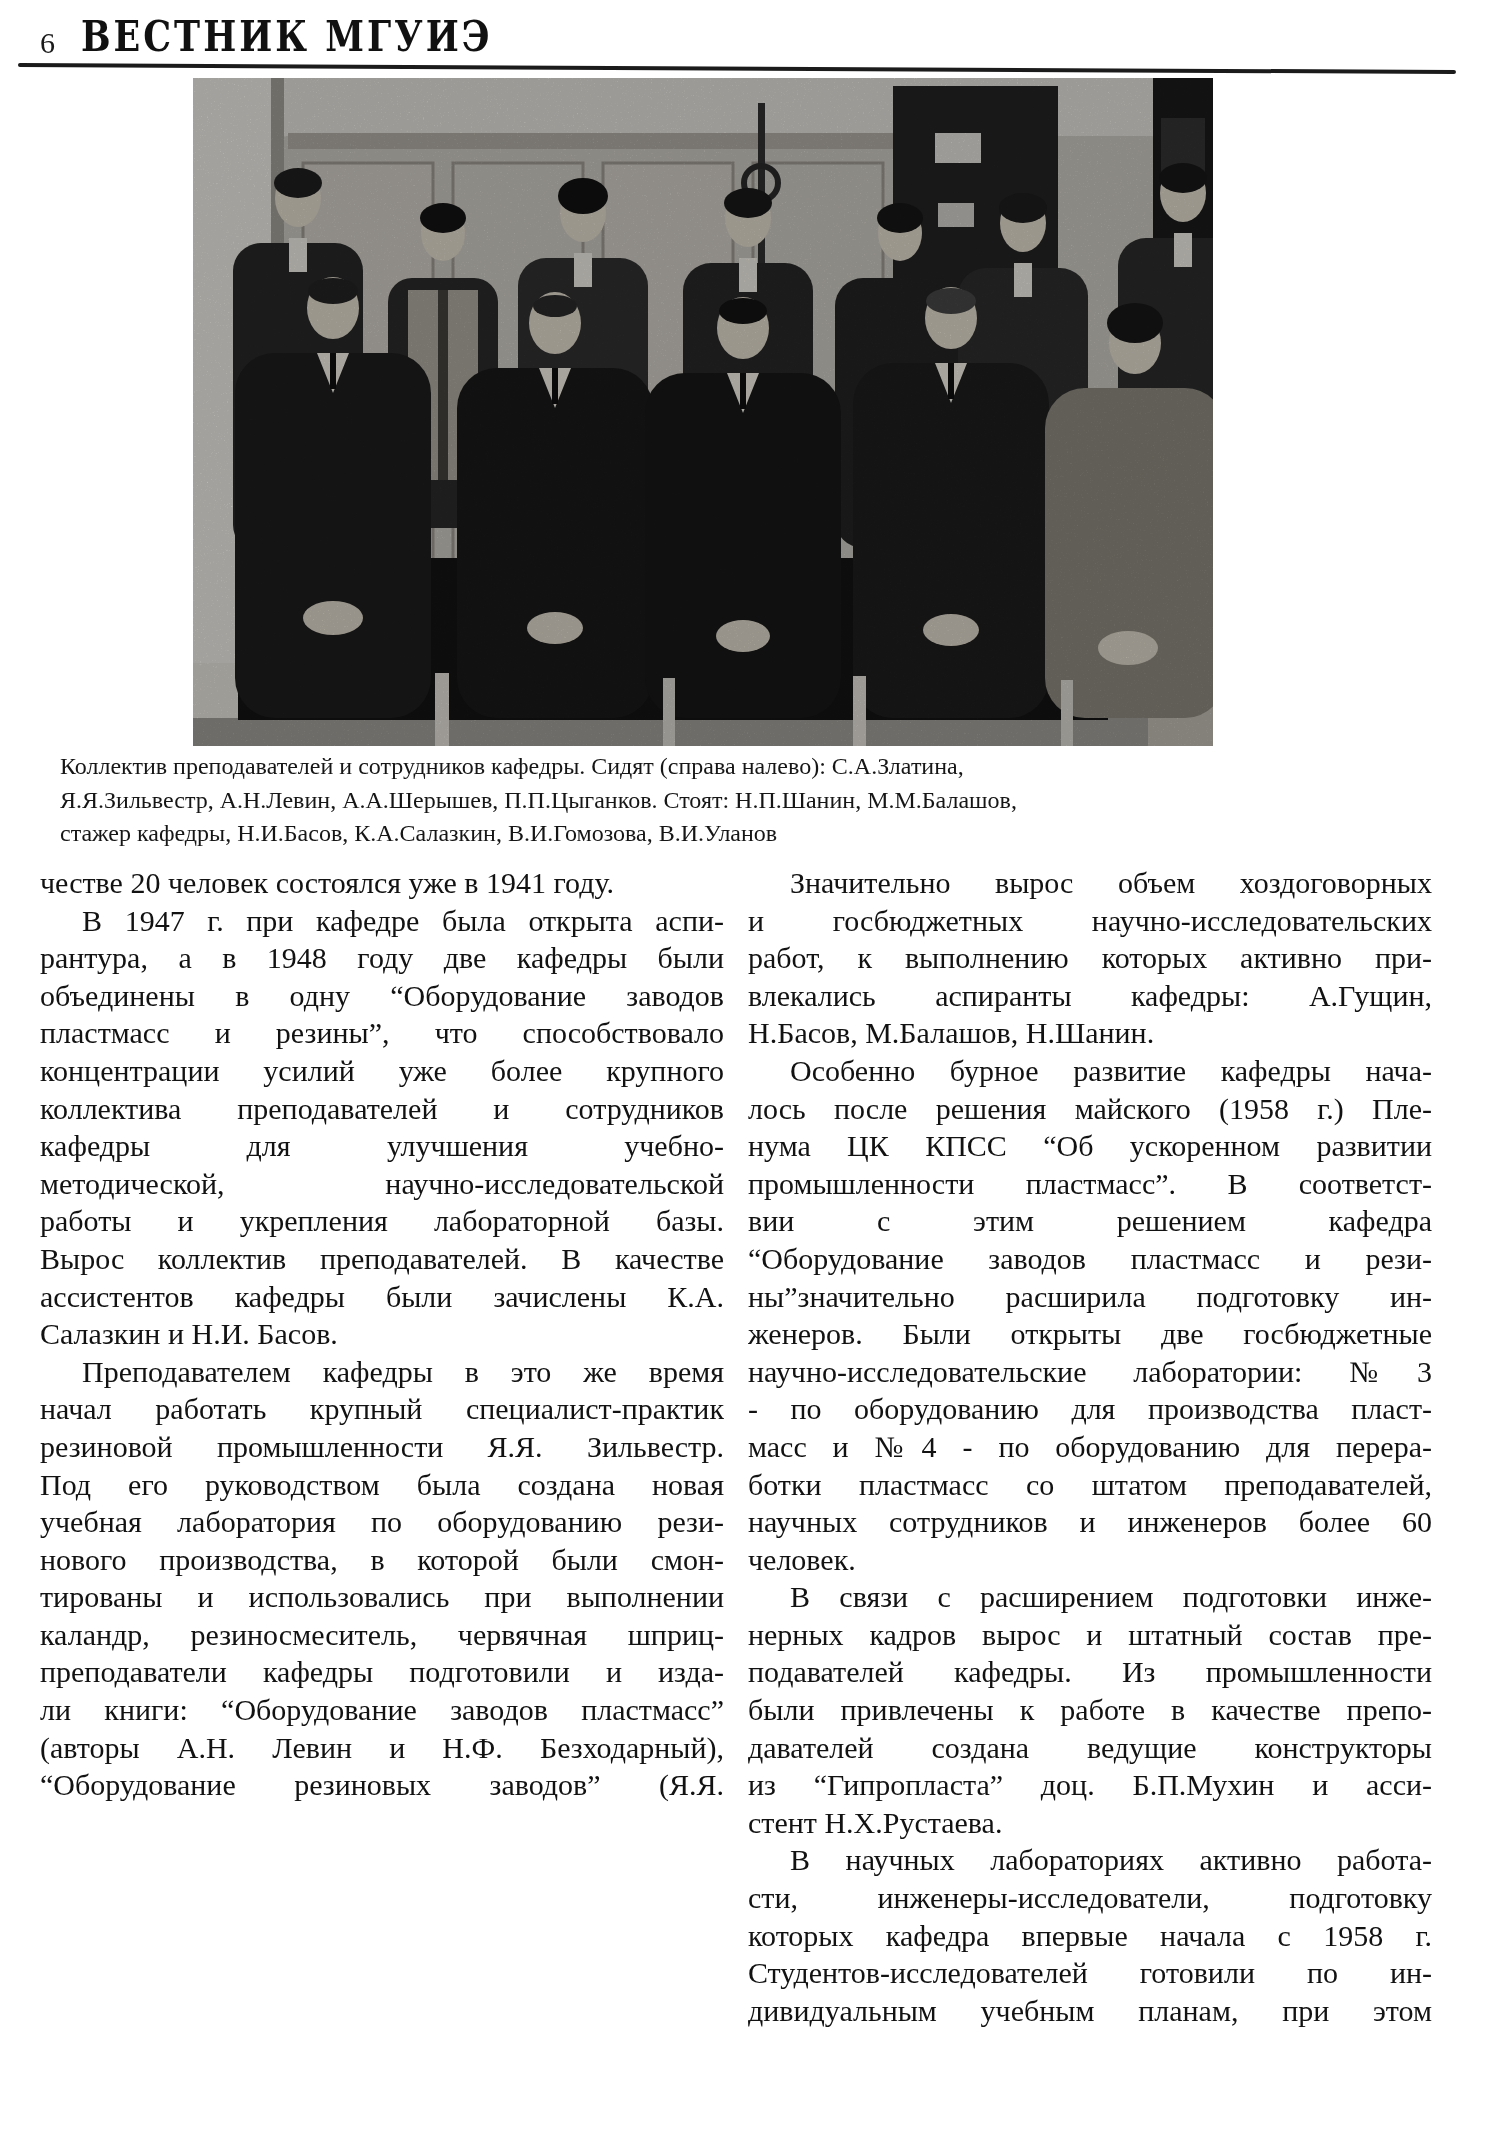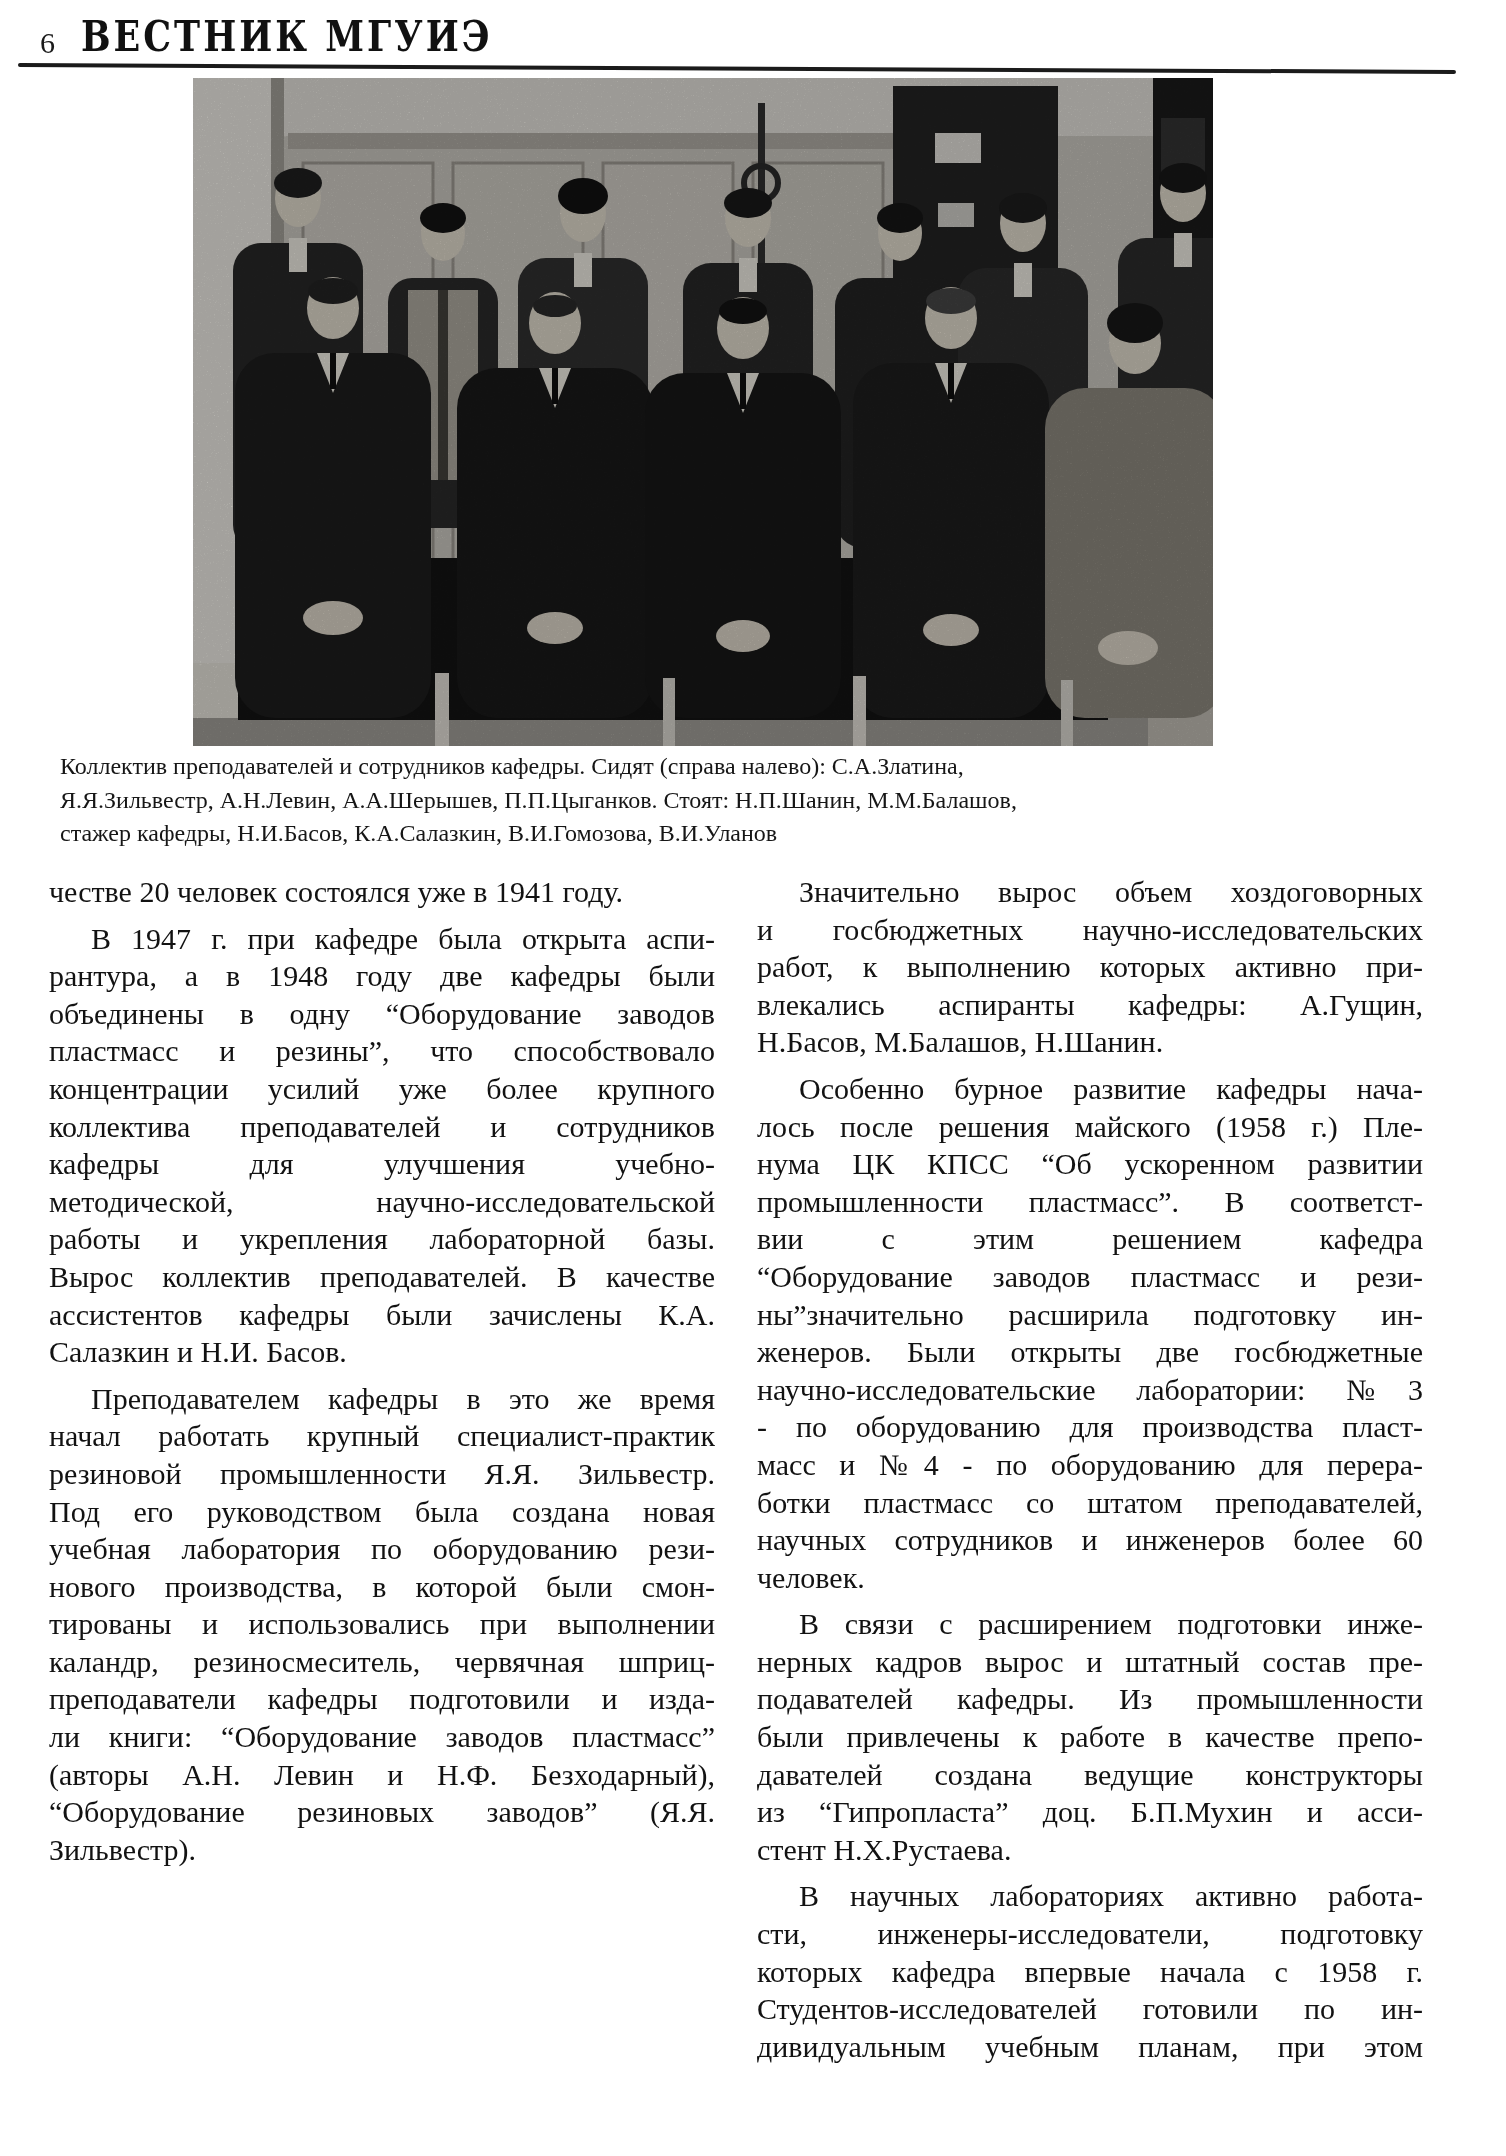--- a/index.html
+++ b/index.html
@@ -19,21 +19,21 @@
     transform:rotate(0.28deg);transform-origin:left center;border-radius:2px;
   }
   .photo-wrap{position:absolute;top:78px;left:193px;width:1020px;height:668px;background:#b9b6af;}
   .photo-wrap svg{display:block;width:100%;height:100%;}
   .caption{
     position:absolute;top:750px;left:60px;width:1330px;text-align:left;
     font-size:24px;line-height:33.5px;color:#161616;
   }
   .columns{position:absolute;top:864px;left:40px;width:1392px;display:flex;gap:24px;}
   .col{width:684px;font-size:30px;line-height:37.6px;color:#121212;}
-  .para{margin:9px;}
+  .para{margin:0;}
   .line{text-align:justify;text-align-last:justify;height:37.6px;overflow:hidden;white-space:normal;}
   .line.last{text-align-last:left;}
   .line.indent{text-indent:42px;}
 </style>
 </head>
 <body>
 
 <div class="page">
 
   <div class="page-header">
@@ -202,21 +202,20 @@
           <div class="line">резиновой промышленности Я.Я. Зильвестр.</div>
           <div class="line">Под его руководством была создана новая</div>
           <div class="line">учебная лаборатория по оборудованию рези-</div>
           <div class="line">нового производства, в которой были смон-</div>
           <div class="line">тированы и использовались при выполнении</div>
           <div class="line">каландр, резиносмеситель, червячная шприц-</div>
           <div class="line">преподаватели кафедры подготовили и изда-</div>
           <div class="line">ли книги: “Оборудование заводов пластмасс”</div>
           <div class="line">(авторы А.Н. Левин и Н.Ф. Безходарный),</div>
           <div class="line">“Оборудование резиновых заводов” (Я.Я.</div>
-          <div class="line last">Зильвестр).</div>
         </div>
       </div>
     <div class="col">
         <div class="para">
           <div class="line indent">Значительно вырос объем хоздоговорных</div>
           <div class="line">и госбюджетных научно-исследовательских</div>
           <div class="line">работ, к выполнению которых активно при-</div>
           <div class="line">влекались аспиранты кафедры: А.Гущин,</div>
           <div class="line last">Н.Басов, М.Балашов, Н.Шанин.</div>
         </div>

